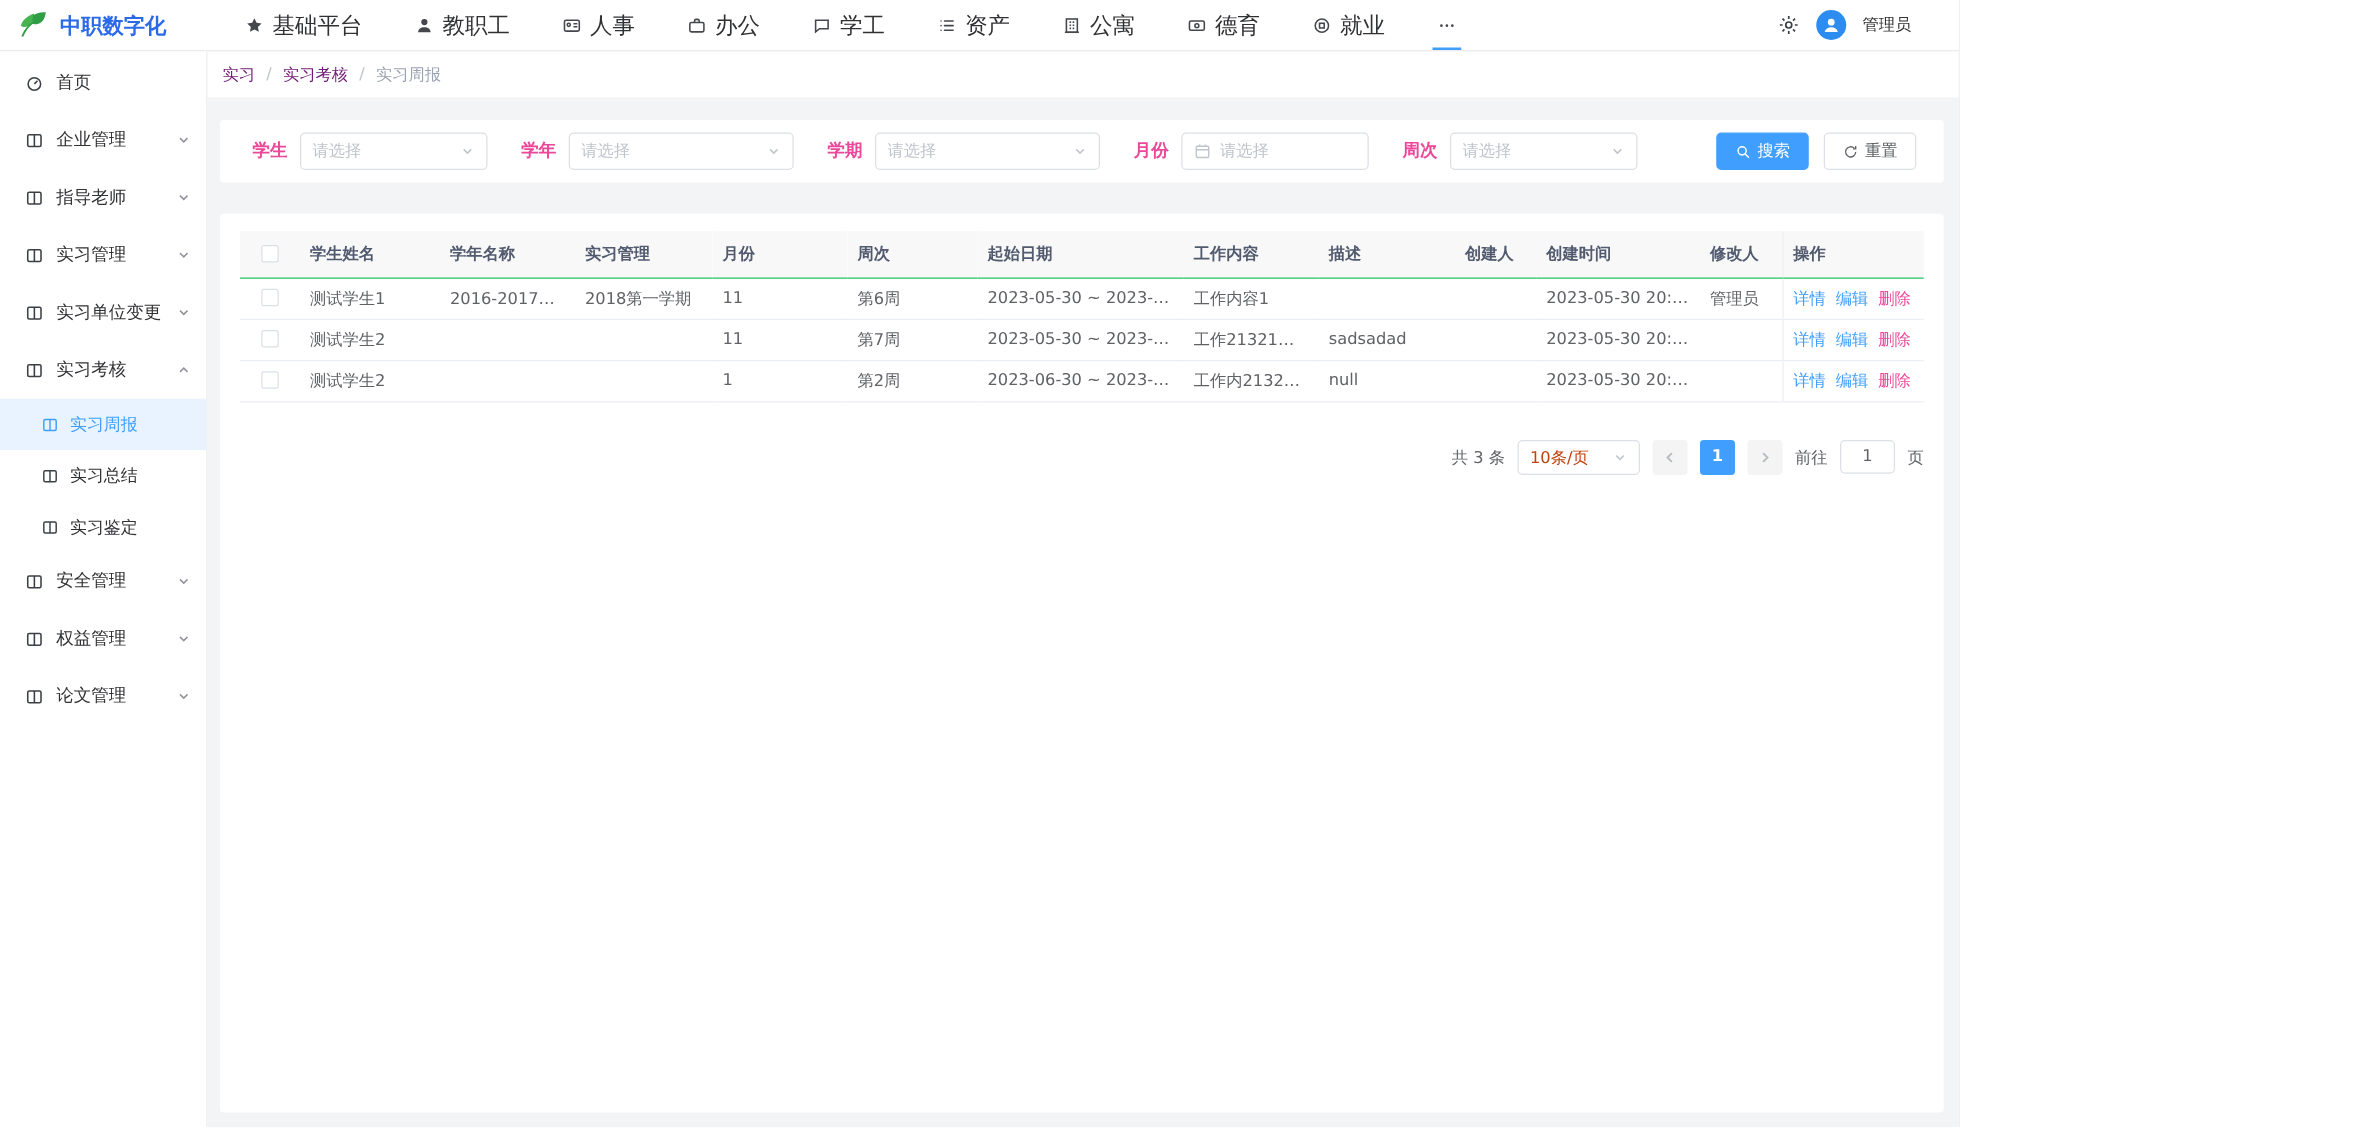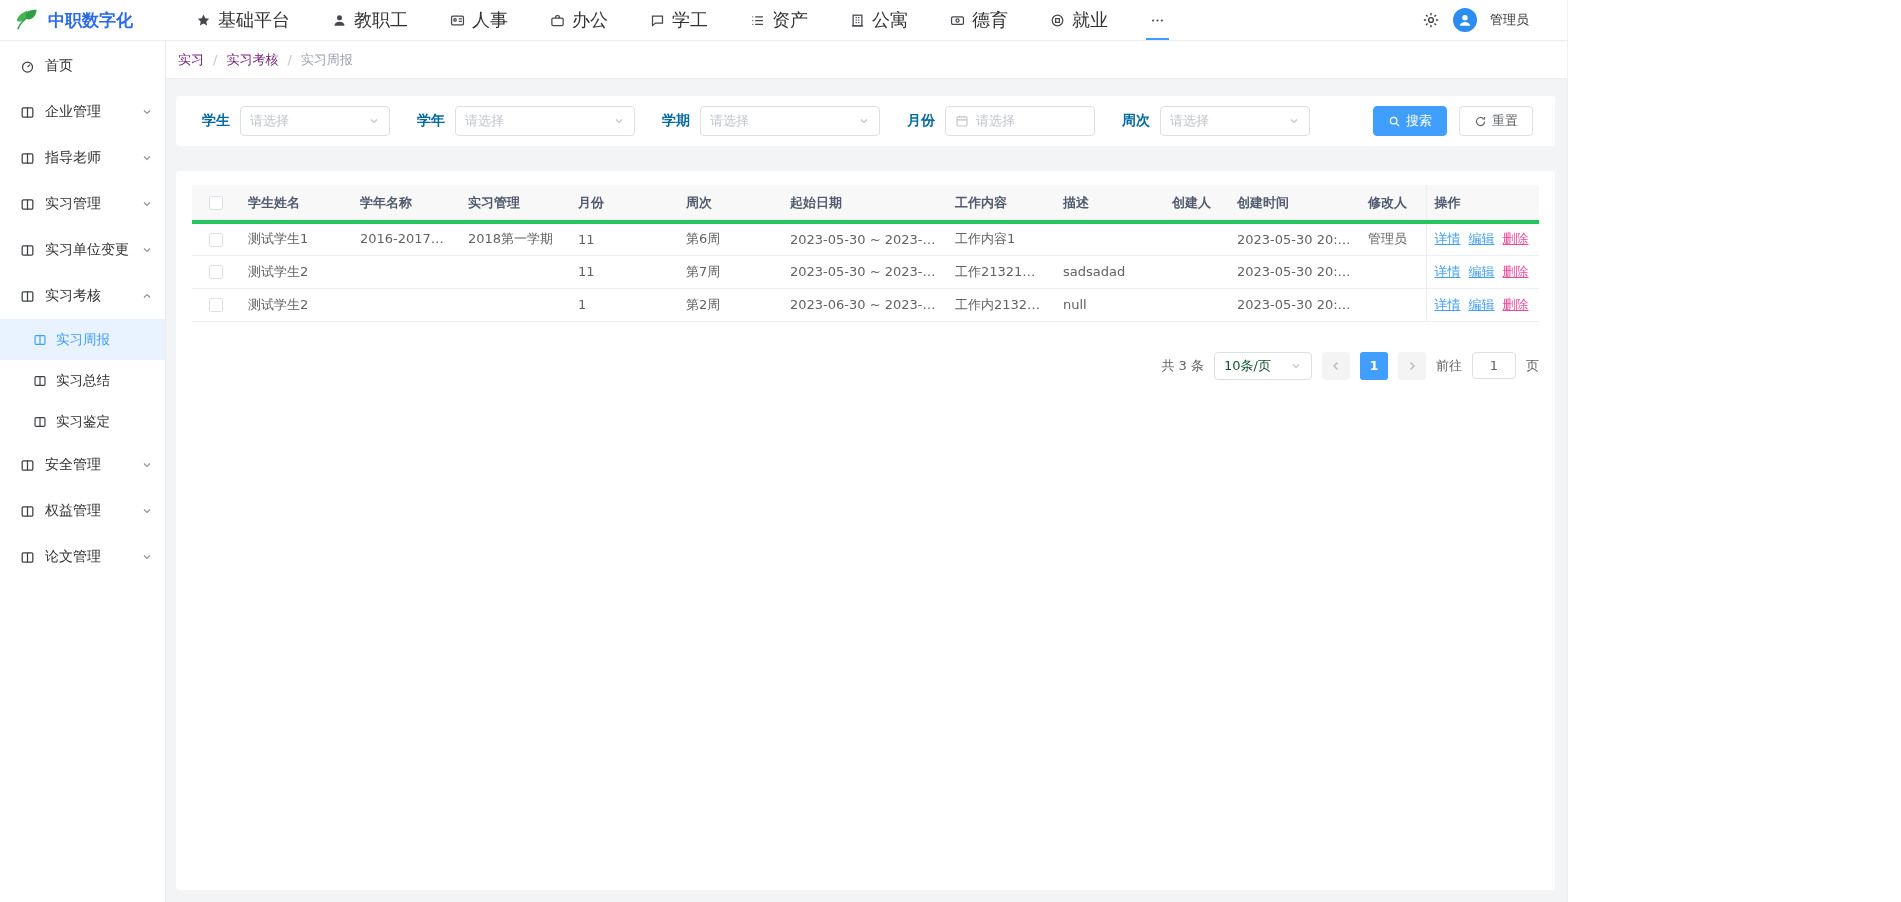--- a/index.html
+++ b/index.html
@@ -41,21 +41,21 @@
   .content { position: absolute; top: 41px; left: 166px; right: 0; bottom: 0; background: #f3f4f6; overflow: hidden; }
   .breadcrumb { height: 38px; background: #fff; border-bottom: 1px solid #efefef; display: flex;
                 align-items: center; gap: 9px; padding-left: 12px; font-size: 13px; }
   .crumb { color: #701a75; cursor: pointer; }
   .crumb.last { color: #9aa3b2; cursor: default; }
   .crumb-sep { color: #c0c4cc; }
 
   .filter-card { margin: 17px 12px 0 10px; height: 50px; background: #fff; border-radius: 3px;
                  display: flex; align-items: center; padding: 0 26px; }
   .field { display: flex; align-items: center; margin-right: 27px; }
-  .field-label { font-size: 14px; font-weight: 700; color: #0369a1; margin-right: 10px; white-space: nowrap; }
+  .field-label { font-size: 14px; font-weight: 700; color: #ec4899; margin-right: 10px; white-space: nowrap; }
   .select { display: flex; align-items: center; height: 30px; border: 1px solid #dcdfe6; border-radius: 4px;
             background: #fff; padding: 0 9px; font-size: 13px; cursor: pointer; }
   .select .ph { color: #bfc4cc; flex: 1; white-space: nowrap; overflow: hidden; }
   .select .chev { width: 12px; height: 12px; color: #c0c4cc; flex: none; }
   .select .cal { width: 14px; height: 14px; color: #c0c4cc; flex: none; margin-right: 7px; }
   .w150 { width: 150px; } .w180 { width: 180px; }
 
   .btn { display: inline-flex; align-items: center; gap: 5px; height: 30px; padding: 0 14px;
          border-radius: 4px; font-size: 13px; cursor: pointer; border: 1px solid transparent;
          font-family: inherit; white-space: nowrap; }
@@ -63,34 +63,34 @@
   .btn-search { background: #409eff; border-color: #409eff; color: #fff; margin-left: 36px; }
   .btn-reset  { background: #fff; border-color: #dcdfe6; color: #606266; margin-left: 12px; }
   .btn-add    { background: #ecf5ff; border-color: #b3d8ff; color: #409eff; }
   .btn-del    { background: #fef0f0; border-color: #fde2e2; color: #f56c6c; opacity: .55; margin-left: 12px; cursor: not-allowed; }
 
   .table-card { margin: 25px 12px 12px 10px; height: 719px; background: #fff; border-radius: 3px; padding: 14px 16px; }
   .toolbar { display: flex; align-items: center; margin-bottom: 13px; }
 
   table { width: 100%; border-collapse: collapse; table-layout: fixed; font-size: 13px; }
   thead th { background: #f8f8f9; color: #515a6e; font-weight: 700; text-align: left; height: 37px;
-             padding: 0 8px; border-bottom: 4px solid #22c55e; white-space: nowrap; overflow: hidden; }
+             padding: 0 8px; border-bottom: 1px solid #22c55e; white-space: nowrap; overflow: hidden; }
   tbody td { height: 33px; padding: 0 8px; color: #606266; border-bottom: 1px solid #ebeef5;
              white-space: nowrap; overflow: hidden; text-overflow: ellipsis; }
   .col-op { border-left: 1px solid #ebeef5; }
   .cell-check { text-align: center; }
   .cb { display: inline-block; width: 14px; height: 14px; border: 1px solid #dcdfe6; border-radius: 2px;
         background: #fff; vertical-align: middle; cursor: pointer; }
-  .lnk { color: #409eff; margin-right: 8px; cursor: pointer; text-decoration: underline; }
+  .lnk { color: #409eff; margin-right: 8px; cursor: pointer; }
   .lnk.danger { color: #ec4899; margin-right: 0; }
 
   .pager { display: flex; align-items: center; justify-content: flex-end; gap: 10px; margin-top: 30px;
            font-size: 13px; color: #606266; }
   .pg-size { width: 98px; height: 28px; }
-  .pg-size .ph { color: #14532d; }
+  .pg-size .ph { color: #c2410c; }
   .pg-btn { width: 28px; height: 28px; background: #f4f4f5; border-radius: 3px; display: flex;
             align-items: center; justify-content: center; color: #b7bbc2; cursor: pointer; }
   .pg-btn svg { width: 12px; height: 12px; }
   .pg-cur { background: #409eff; color: #fff; font-weight: 700; font-size: 13px; }
   .goto-input { width: 44px; height: 27px; border: 1px solid #dcdfe6; border-radius: 4px; text-align: center;
                 font-size: 13px; color: #606266; font-family: inherit; outline: none; }
 </style>
 </head>
 <body>
 

